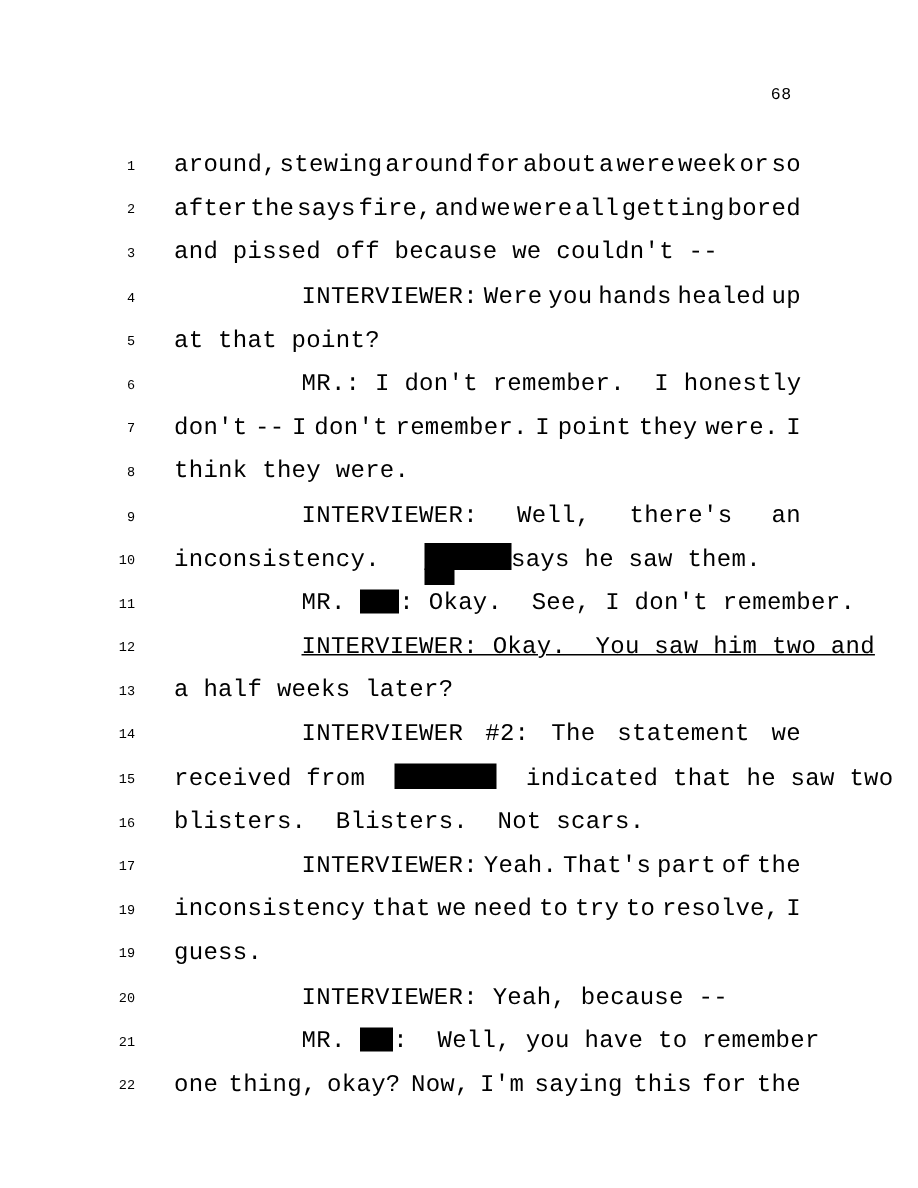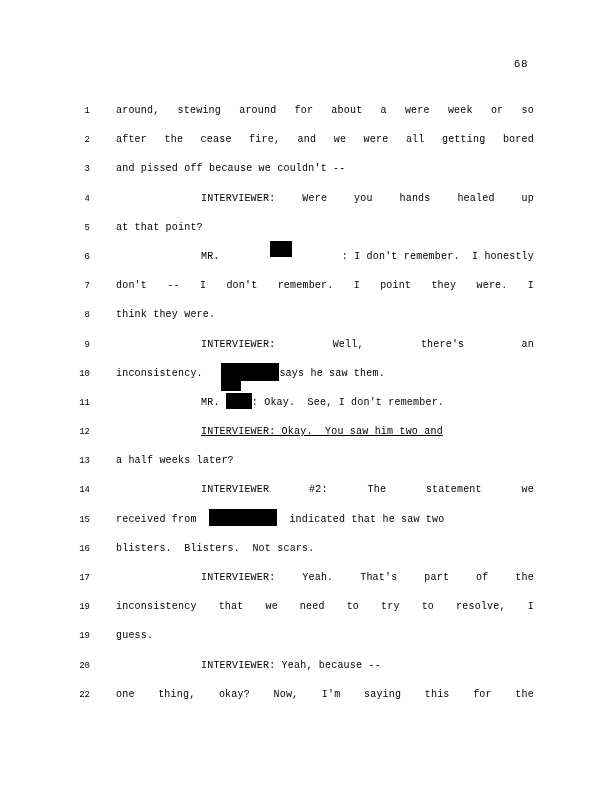--- a/index.html
+++ b/index.html
@@ -50,22 +50,23 @@
     top: 0;
     width: 16px;
     text-align: right;
     font-size: 9px;
     line-height: 31px;
     font-family: "Liberation Mono", "DejaVu Sans Mono", monospace;
   }
   .text {
     display: block;
     padding-left: 20px;
-    font-size: 10px;
+    font-size: 16px;
     letter-spacing: 0.2px;
+    align-items: flex-end;
   }
   
   .text.just {
     display: flex;
     justify-content: space-between;
     width: 418px;
   }
   .text.just.indent {
     width: 418px;
   }
@@ -110,21 +111,21 @@
           <span class="seg">week</span>
           <span class="seg">or</span>
           <span class="seg">so</span>
         </span>
       </div>
       <div class="line">
         <span class="line-no">2</span>
         <span class="text just">
           <span class="seg">after</span>
           <span class="seg">the</span>
-          <span class="seg">cease</span>
+          <span class="seg">says</span>
           <span class="seg">fire,</span>
           <span class="seg">and</span>
           <span class="seg">we</span>
           <span class="seg">were</span>
           <span class="seg">all</span>
           <span class="seg">getting</span>
           <span class="seg">bored</span>
         </span>
       </div>
       <div class="line">
@@ -241,20 +242,24 @@
           <span class="seg">I</span>
         </span>
       </div>
       <div class="line">
         <span class="line-no">19</span>
         <span class="text"><span class="seg">guess.</span></span>
       </div>
       <div class="line">
         <span class="line-no">20</span>
         <span class="text indent" style="padding-left: 105px;"><span class="seg">INTERVIEWER: Yeah, because --</span></span>
+      </div>
+      <div class="line">
+        <span class="line-no">21</span>
+        <span class="text indent" style="padding-left: 105px;"><span class="seg">MR. </span><span class="redact r-small"></span><span class="seg">:  Well, you have to remember</span></span>
       </div>
       <div class="line">
         <span class="line-no">22</span>
         <span class="text just">
           <span class="seg">one</span>
           <span class="seg">thing,</span>
           <span class="seg">okay?</span>
           <span class="seg">Now,</span>
           <span class="seg">I'm</span>
           <span class="seg">saying</span>

